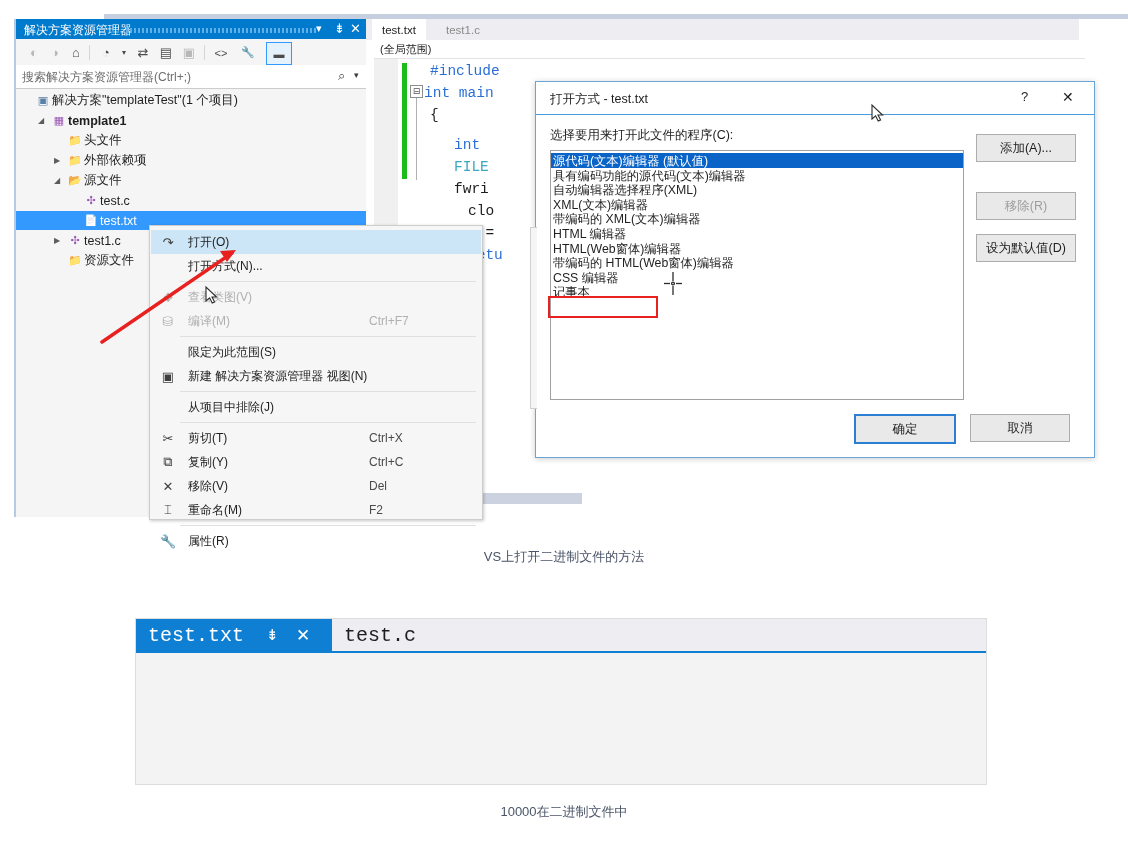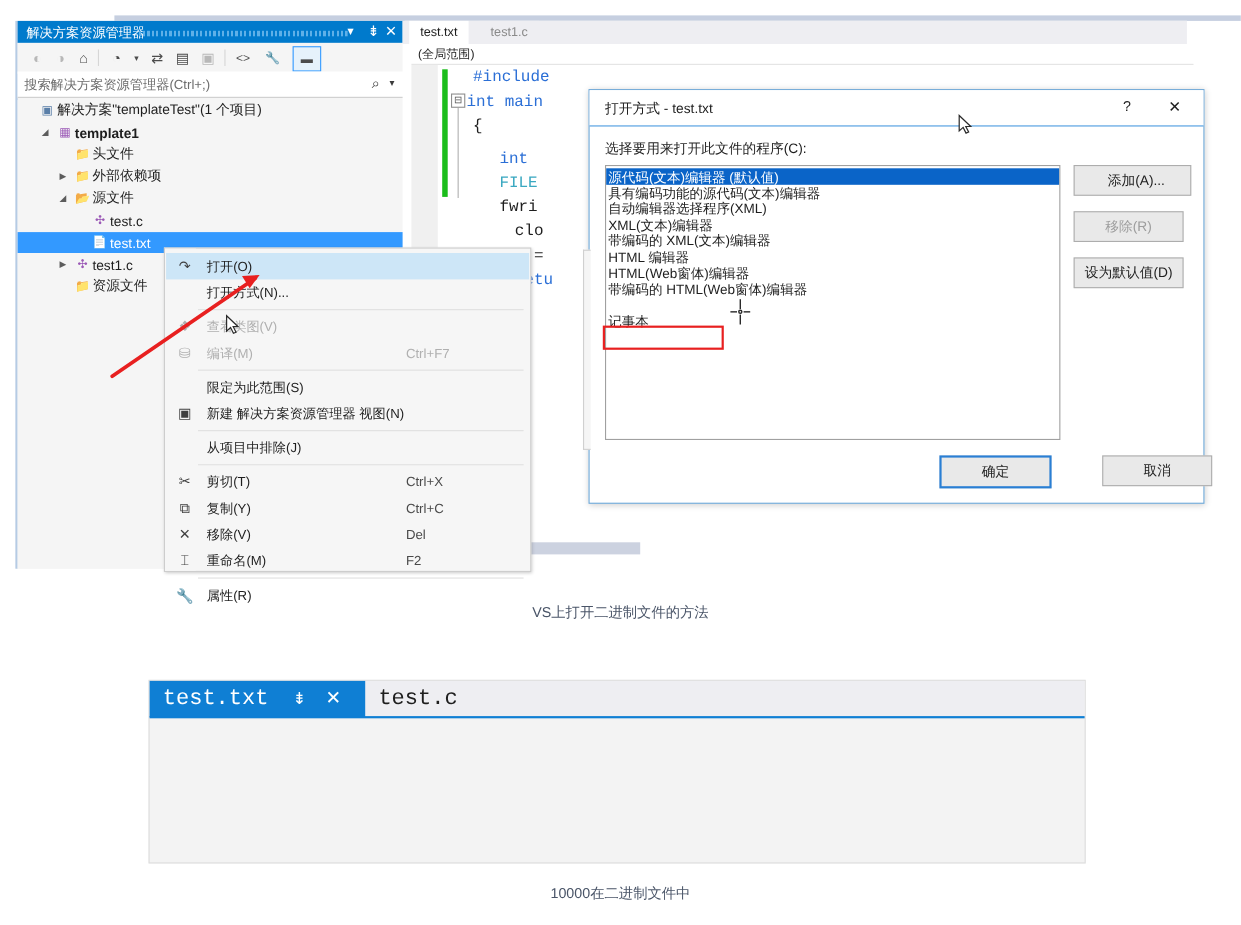--- a/index.html
+++ b/index.html
@@ -88,25 +88,25 @@
   #dlg-titleline{left:0;top:32px;width:558px;height:1px;background:#4a9ae0;}
   #dlg-prompt{left:14px;top:45px;font-size:12.5px;color:#1e1e1e;}
   #dlg-list{left:14px;top:68px;width:412px;height:248px;background:#ffffff;border:1px solid #a0a0a0;overflow:hidden;}
   .li{position:absolute;left:0;width:410px;height:14.6px;font-size:12.3px;color:#1e1e1e;white-space:nowrap;padding-left:2px;}
   .li.sel{background:#0a64c8;color:#ffffff;}
   #hl-box{position:absolute;left:12px;top:214px;width:106px;height:18px;border:2.5px solid #e82020;}
   .dbtn{position:absolute;width:98px;height:26px;background:#e9e9e9;border:1px solid #adadad;
         display:flex;align-items:center;justify-content:center;font-size:12.5px;color:#1e1e1e;}
   .dbtn.dis{color:#9d9d9d;}
   .dbtn.pri{border:2px solid #2a7fd4;background:#e9e9e9;}
-  #btn-add{left:440px;top:68px;padding-left:7px;}
+  #btn-add{left:440px;top:52px;}
   #btn-remove{left:440px;top:110px;}
   #btn-default{left:440px;top:152px;}
   #btn-ok{left:318px;top:332px;}
-  #btn-cancel{left:434px;top:332px;margin-left:32px;}
+  #btn-cancel{left:434px;top:332px;}
   #dlg-leftedge{left:-6px;top:145px;width:6px;height:180px;background:#f5f5f5;border:1px solid #d0d0d0;border-right:none;}
 
   
   .caption{position:absolute;width:1128px;text-align:center;font-size:13px;color:#4a5568;}
   #cap1{left:0;top:548px;}
   #cap2{left:0;top:803px;}
 
   
   #hex{left:135px;top:618px;width:850px;height:165px;background:#f3f3f3;border:1px solid #dddddd;}
   #hex-tabs{left:0;top:0;width:850px;height:33px;background:#eeeef2;}
@@ -322,20 +322,21 @@
 
     <div class="abs" id="dlg-list">
         <div class="li sel" style="top: 2px;">源代码(文本)编辑器 (默认值)</div>
         <div class="li" style="top: 16.6px;">具有编码功能的源代码(文本)编辑器</div>
         <div class="li" style="top: 31.2px;">自动编辑器选择程序(XML)</div>
         <div class="li" style="top: 45.8px;">XML(文本)编辑器</div>
         <div class="li" style="top: 60.4px;">带编码的 XML(文本)编辑器</div>
         <div class="li" style="top: 75px;">HTML 编辑器</div>
         <div class="li" style="top: 89.6px;">HTML(Web窗体)编辑器</div>
         <div class="li" style="top: 104.2px;">带编码的 HTML(Web窗体)编辑器</div>
+        <div class="li" style="top: 118.8px;">CSS 编辑器</div>
         <div class="li" style="top: 133.4px;">记事本</div>
       </div>
     <div id="hl-box" style="border-color: rgb(232, 32, 32);"></div>
 
     <div class="dbtn" id="btn-add">添加(A)...</div>
     <div class="dbtn dis" id="btn-remove">移除(R)</div>
     <div class="dbtn" id="btn-default">设为默认值(D)</div>
     <div class="dbtn pri" id="btn-ok">确定</div>
     <div class="dbtn" id="btn-cancel">取消</div>
   </div>

